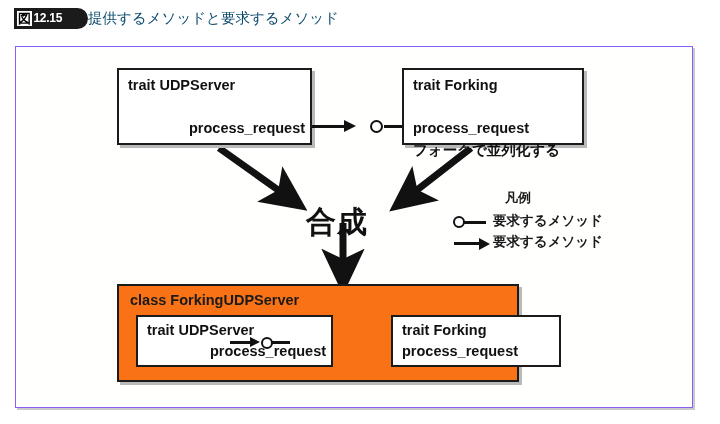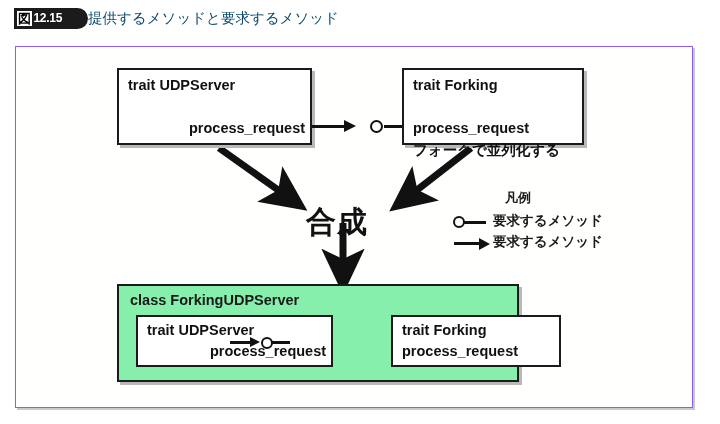--- a/index.html
+++ b/index.html
@@ -206,21 +206,21 @@
     border-left: 11px solid #111111;
     border-top: 6px solid transparent;
     border-bottom: 6px solid transparent;
   }
 
   
   #box-class {
     position: absolute;
     left: 101px; top: 237px;
     width: 402px; height: 98px;
-    background: #86efac;
+    background: #f97316;
     border: 2.5px solid #1b1b1b;
     box-sizing: border-box;
     box-shadow: 3px 3px 0 0 #b9b9b9;
   }
   #class-title {
     position: absolute;
     left: 11px; top: 6px;
     font-size: 14.5px;
     font-weight: bold;
     white-space: nowrap;

